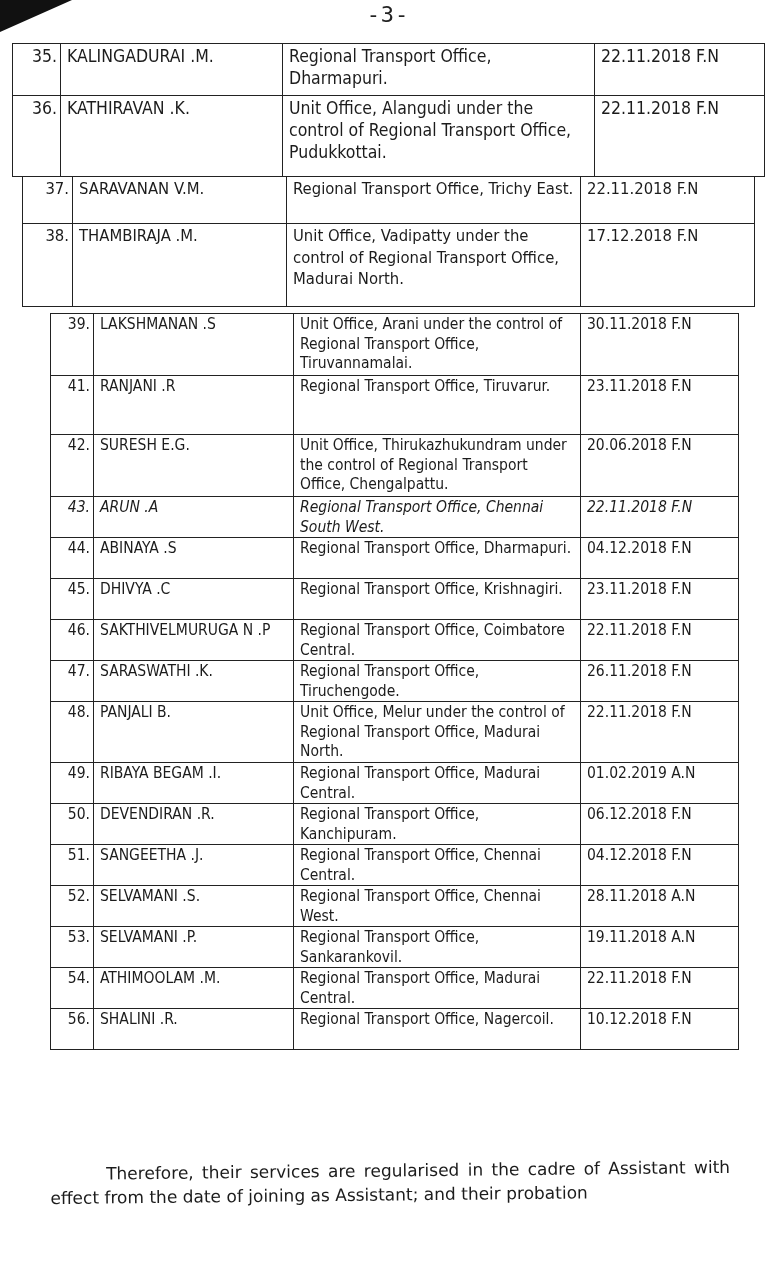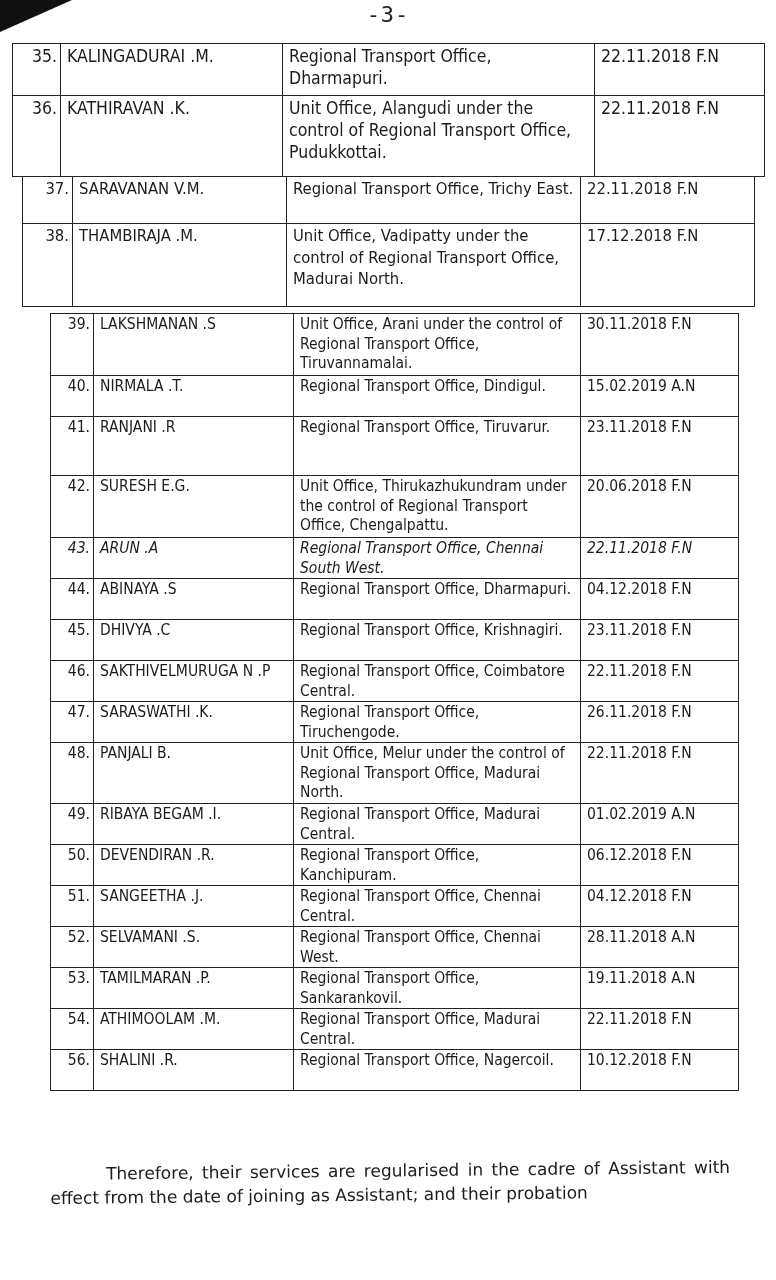--- a/index.html
+++ b/index.html
@@ -95,26 +95,20 @@
       <col style="width:287px">
       <col style="width:158px">
     </colgroup>
   <tbody id="tbody-c">
       <tr style="height: 62px;">
         <td class="num">39.</td>
         <td class="name">LAKSHMANAN .S</td>
         <td class="office">Unit Office, Arani under the control of Regional Transport Office, Tiruvannamalai.</td>
         <td class="date">30.11.2018 F.N</td>
       </tr>
-      <tr style="height: 41px;">
-        <td class="num">40.</td>
-        <td class="name">NIRMALA .T.</td>
-        <td class="office">Regional Transport Office, Dindigul.</td>
-        <td class="date">15.02.2019 A.N</td>
-      </tr>
       <tr style="height: 59px;">
         <td class="num">41.</td>
         <td class="name">RANJANI .R</td>
         <td class="office">Regional Transport Office, Tiruvarur.</td>
         <td class="date">23.11.2018 F.N</td>
       </tr>
       <tr style="height: 62px;">
         <td class="num">42.</td>
         <td class="name">SURESH E.G.</td>
         <td class="office">Unit Office, Thirukazhukundram under the control of Regional Transport Office, Chengalpattu.</td>
@@ -175,21 +169,21 @@
         <td class="date">04.12.2018 F.N</td>
       </tr>
       <tr style="height: 41px;">
         <td class="num">52.</td>
         <td class="name">SELVAMANI .S.</td>
         <td class="office">Regional Transport Office, Chennai West.</td>
         <td class="date">28.11.2018 A.N</td>
       </tr>
       <tr style="height: 41px;">
         <td class="num">53.</td>
-        <td class="name">TAMILMARAN .P.</td>
+        <td class="name">SELVAMANI .P.</td>
         <td class="office">Regional Transport Office, Sankarankovil.</td>
         <td class="date">19.11.2018 A.N</td>
       </tr>
       <tr style="height: 41px;">
         <td class="num">54.</td>
         <td class="name">ATHIMOOLAM .M.</td>
         <td class="office">Regional Transport Office, Madurai Central.</td>
         <td class="date">22.11.2018 F.N</td>
       </tr>
       <tr style="height: 41px;">

